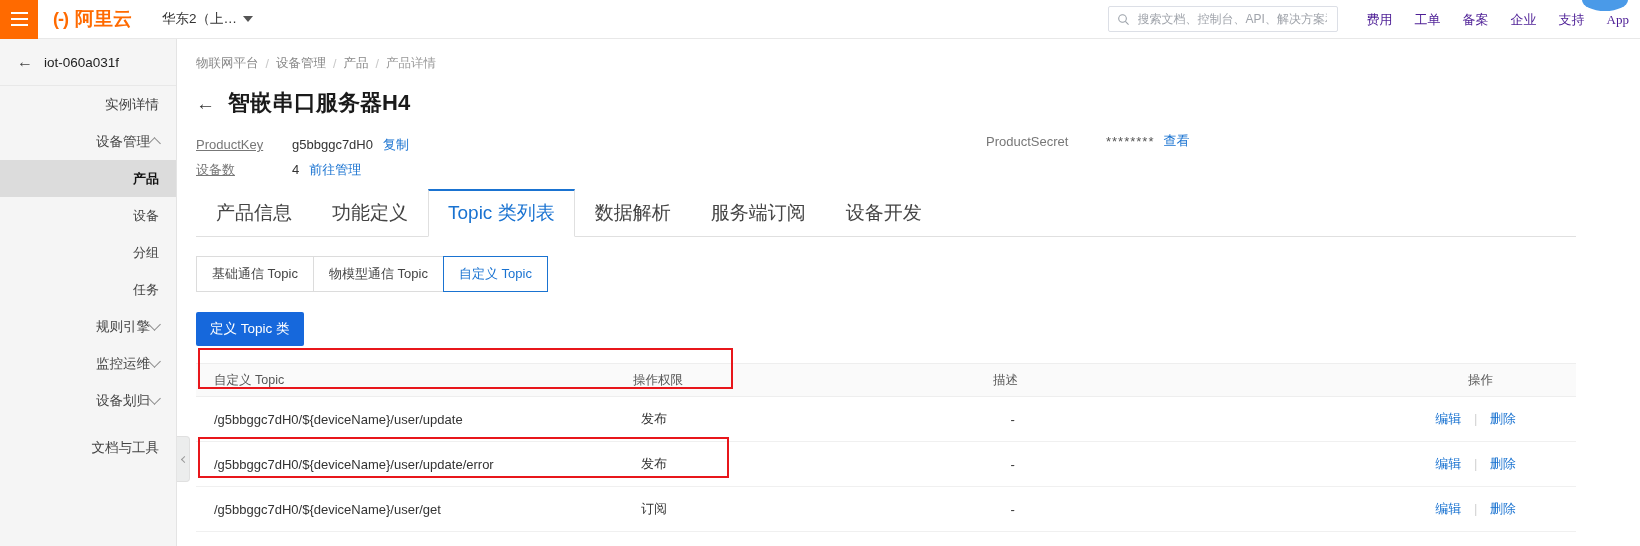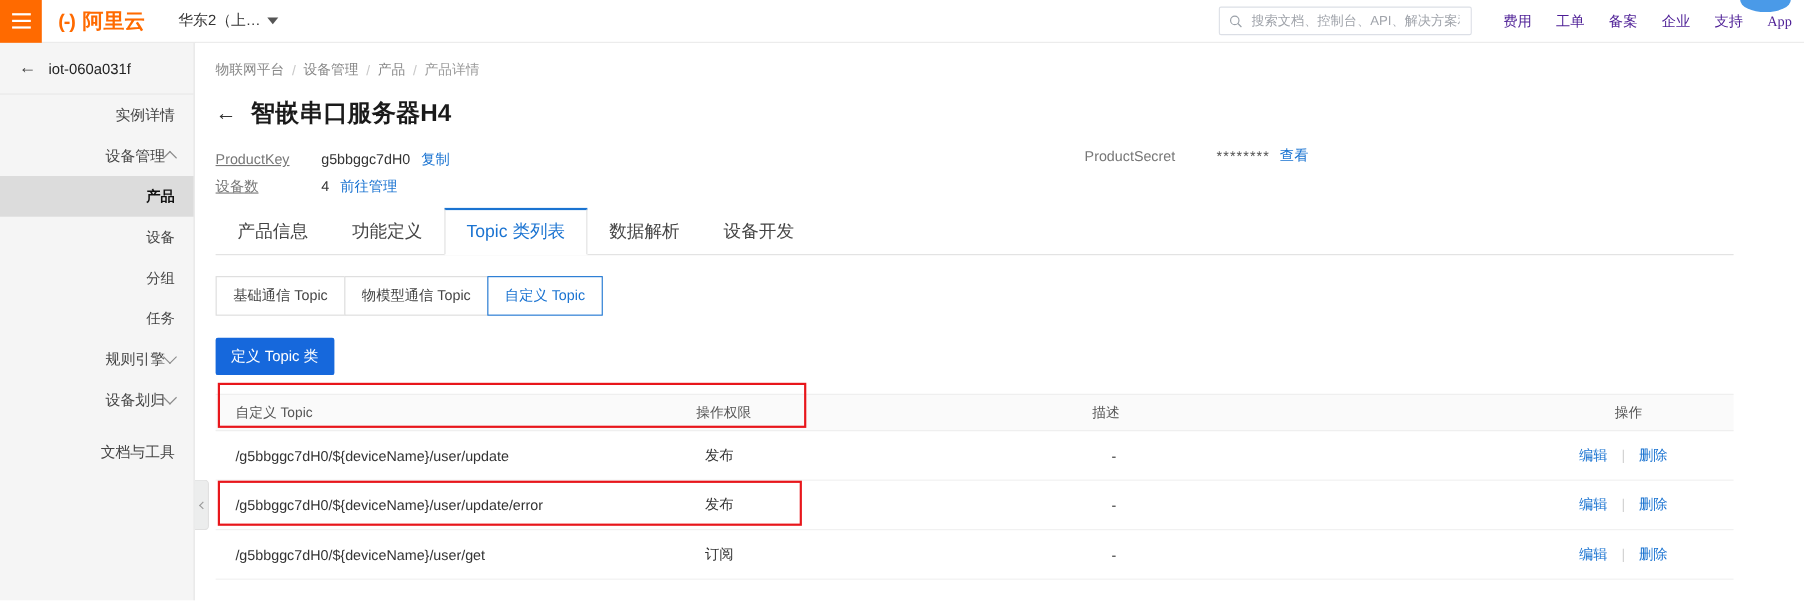--- a/index.html
+++ b/index.html
@@ -143,21 +143,21 @@
   }
   .meta-right .meta-label2 { color: #777; width: 120px; }
   .secret-mask { color: #555; letter-spacing: 1px; margin-right: 9px; }
 
   
   .tabs {
     display: flex; margin-top: 6px; border-bottom: 1px solid #e0e0e0;
     width: 1380px; position: relative;
   }
   .tab {
-    padding: 10px 19px; font-size: 16px; color: #444; cursor: pointer;
+    padding: 10px 19px; font-size: 19px; color: #444; cursor: pointer;
     border: 1px solid transparent; border-bottom: none;
     position: relative; top: 1px; background: transparent;
   }
   .tab.active {
     color: #1a73d1; background: #fff;
     border-color: #e0e0e0; border-bottom: 1px solid #fff;
     border-top: 2px solid #1a73d1;
     padding-top: 9px;
   }
 
@@ -266,20 +266,24 @@
     </div>
     <div class="side-item sub">
       <span>分组</span>
     </div>
     <div class="side-item sub">
       <span>任务</span>
     </div>
 
     <div class="side-item">
       <span>规则引擎</span>
+      <span class="chev"></span>
+    </div>
+    <div class="side-item">
+      <span>监控运维</span>
       <span class="chev"></span>
     </div>
     <div class="side-item">
       <span>设备划归</span>
       <span class="chev"></span>
     </div>
     <div class="side-spacer"></div>
     <div class="side-item">
       <span>文档与工具</span>
     </div>
@@ -322,20 +326,21 @@
         <span class="secret-mask">********</span>
         <span class="link">查看</span>
       </div>
     </div>
 
     <div class="tabs">
       <div class="tab">产品信息</div>
       <div class="tab">功能定义</div>
       <div class="tab active">Topic 类列表</div>
       <div class="tab">数据解析</div>
+      <div class="tab">服务端订阅</div>
       <div class="tab">设备开发</div>
     </div>
 
     <div class="subtabs">
       <div class="subtab">基础通信 Topic</div>
       <div class="subtab">物模型通信 Topic</div>
       <div class="subtab active">自定义 Topic</div>
     </div>
 
     <button class="btn-primary">定义 Topic 类</button>

